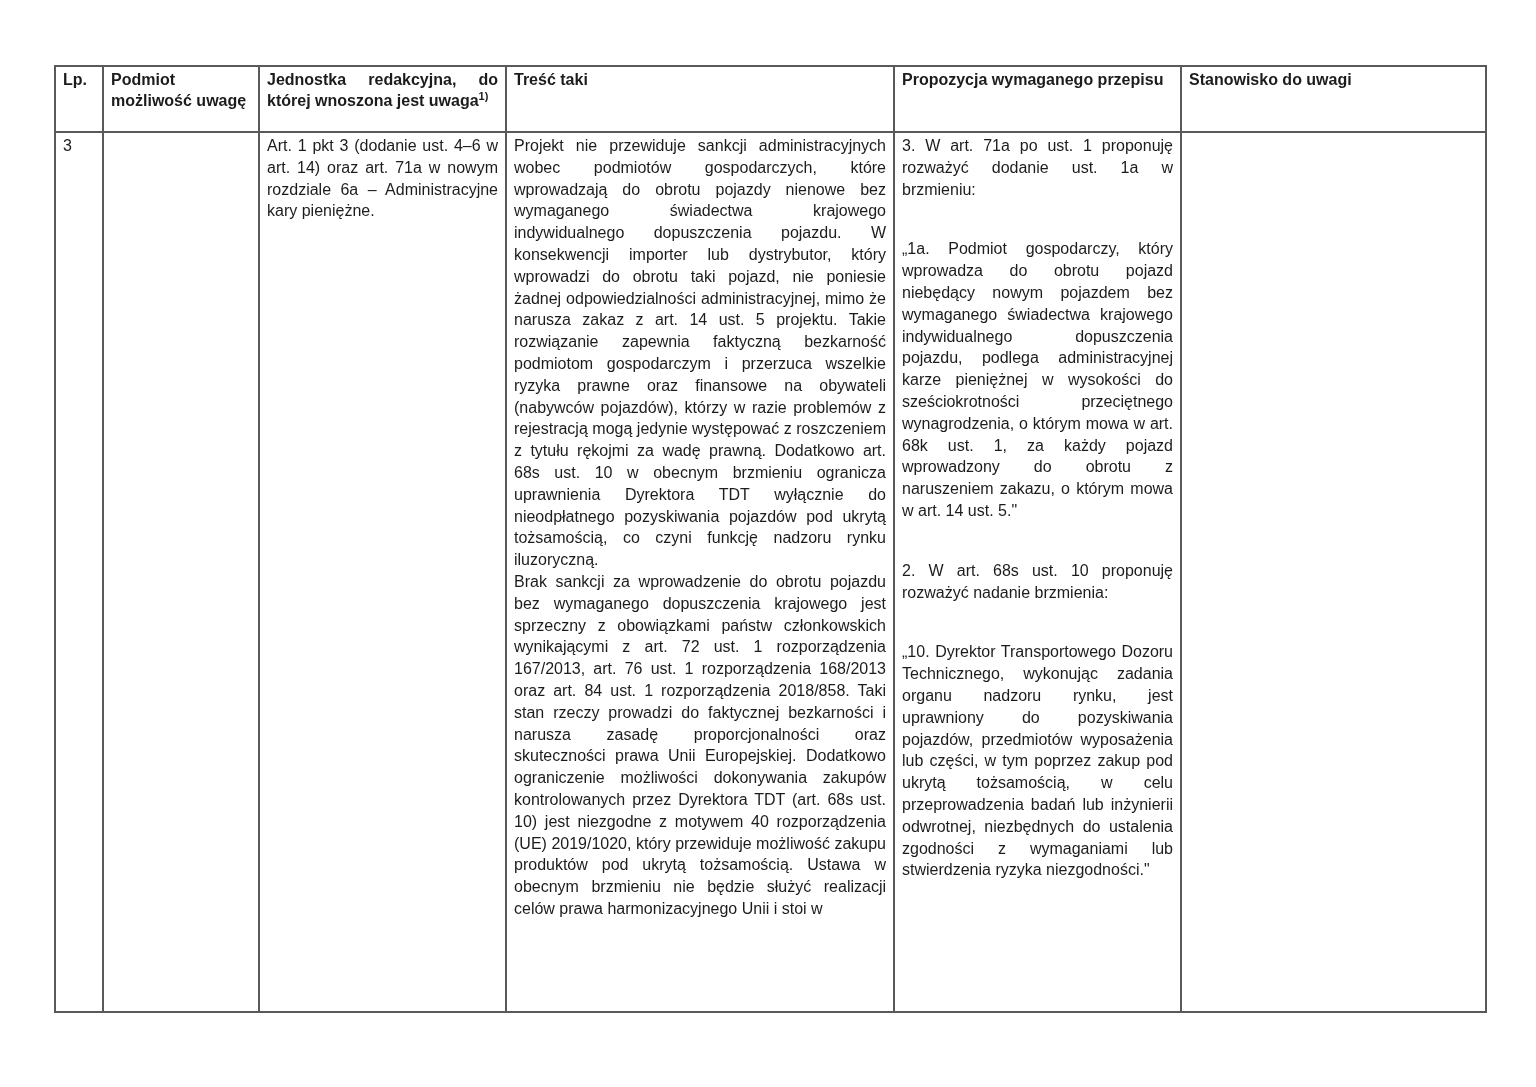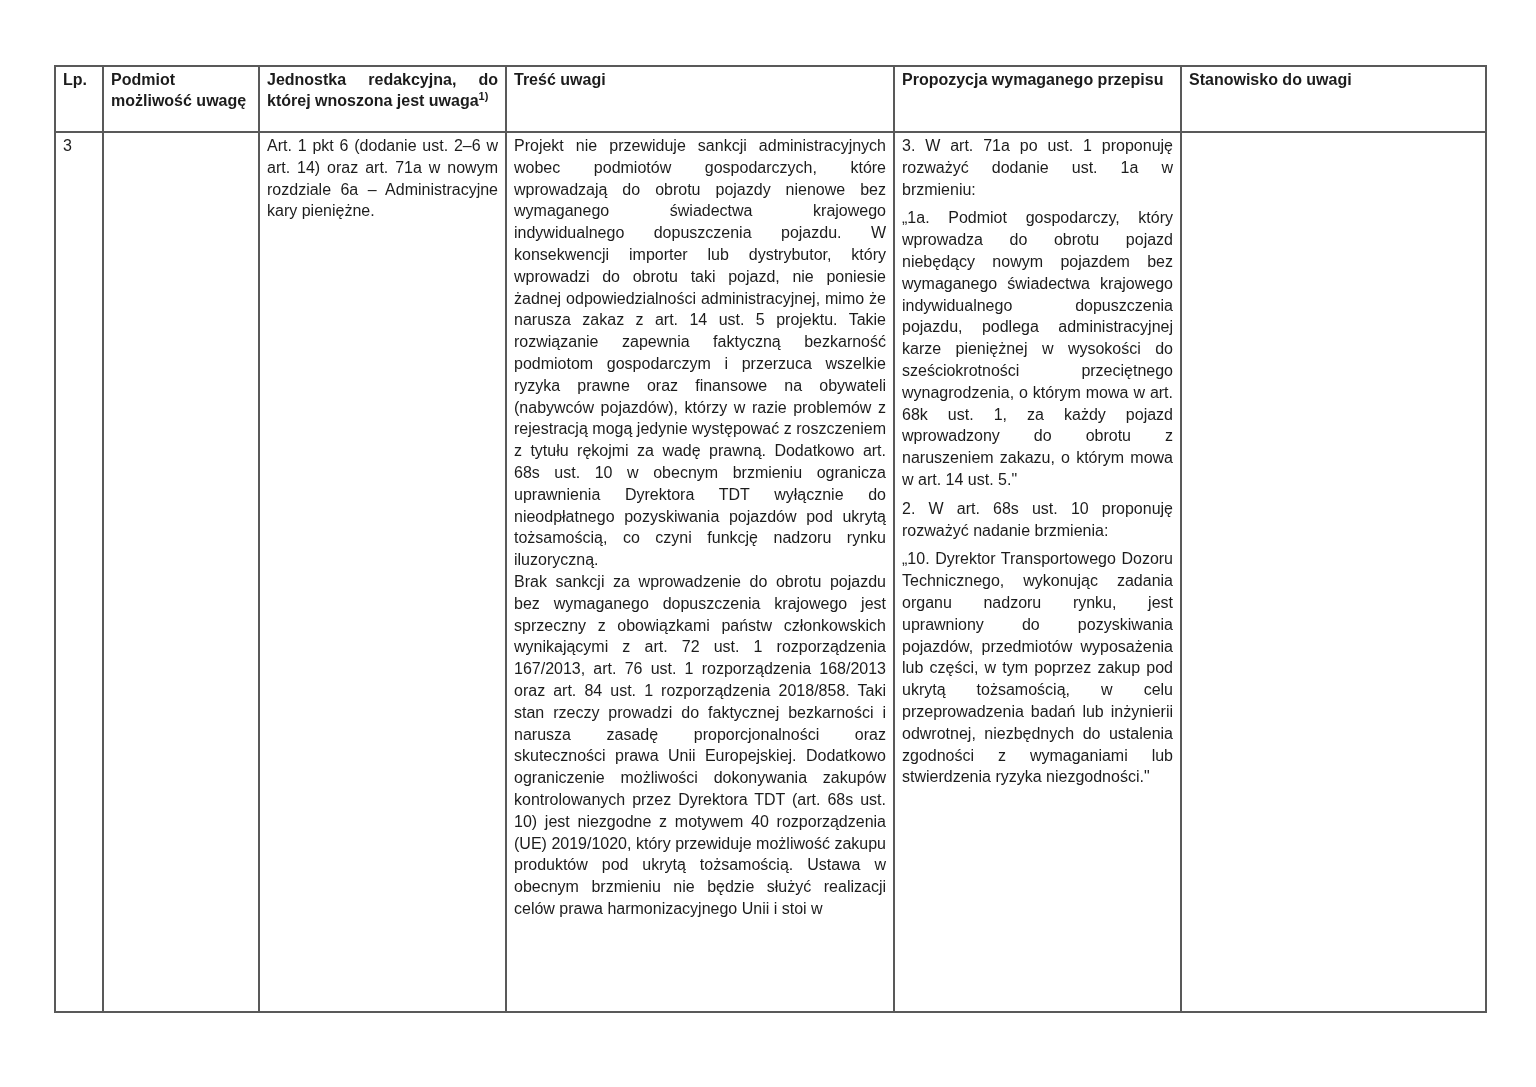--- a/index.html
+++ b/index.html
@@ -44,21 +44,21 @@
   th sup {
     font-size: 11px;
     line-height: 0;
     vertical-align: super;
   }
   td p {
     margin: 0;
     text-align: justify;
   }
   td.cell-propozycja p + p {
-    margin-top: 7px;
+    margin-top: 38px;
   }
   td.cell-jednostka p { text-align: justify; }
 </style>
 </head>
 <body>
 
 <div class="page">
   <table class="comments-table">
     <colgroup>
       <col style="width:48px">
@@ -66,31 +66,31 @@
       <col style="width:247px">
       <col style="width:388px">
       <col style="width:287px">
       <col style="width:305px">
     </colgroup>
     <thead>
       <tr>
         <th>Lp.</th>
         <th>Podmiot możliwość uwagę</th>
         <th class="justify"><span>Jednostka redakcyjna, do której wnoszona jest uwaga</span><sup>1)</sup></th>
-        <th>Treść uwagi</th>
+        <th>Treść taki</th>
         <th>Propozycja wymaganego przepisu</th>
         <th>Stanowisko do uwagi</th>
       </tr>
     </thead>
     <tbody>
       <tr>
         <td class="cell-lp">3</td>
         <td class="cell-podmiot"></td>
         <td class="cell-jednostka">
-          <p>Art. 1 pkt 6 (dodanie ust. 2–6 w art. 14) oraz art. 71a w nowym rozdziale 6a – Administracyjne kary pieniężne.</p>
+          <p>Art. 1 pkt 3 (dodanie ust. 4–6 w art. 14) oraz art. 71a w nowym rozdziale 6a – Administracyjne kary pieniężne.</p>
         </td>
         <td class="cell-tresc">
           <p>Projekt nie przewiduje sankcji administracyjnych wobec podmiotów gospodarczych, które wprowadzają do obrotu pojazdy nienowe bez wymaganego świadectwa krajowego indywidualnego dopuszczenia pojazdu. W konsekwencji importer lub dystrybutor, który wprowadzi do obrotu taki pojazd, nie poniesie żadnej odpowiedzialności administracyjnej, mimo że narusza zakaz z art. 14 ust. 5 projektu. Takie rozwiązanie zapewnia faktyczną bezkarność podmiotom gospodarczym i przerzuca wszelkie ryzyka prawne oraz finansowe na obywateli (nabywców pojazdów), którzy w razie problemów z rejestracją mogą jedynie występować z roszczeniem z tytułu rękojmi za wadę prawną. Dodatkowo art. 68s ust. 10 w obecnym brzmieniu ogranicza uprawnienia Dyrektora TDT wyłącznie do nieodpłatnego pozyskiwania pojazdów pod ukrytą tożsamością, co czyni funkcję nadzoru rynku iluzoryczną.</p>
           <p>Brak sankcji za wprowadzenie do obrotu pojazdu bez wymaganego dopuszczenia krajowego jest sprzeczny z obowiązkami państw członkowskich wynikającymi z art. 72 ust. 1 rozporządzenia 167/2013, art. 76 ust. 1 rozporządzenia 168/2013 oraz art. 84 ust. 1 rozporządzenia 2018/858. Taki stan rzeczy prowadzi do faktycznej bezkarności i narusza zasadę proporcjonalności oraz skuteczności prawa Unii Europejskiej. Dodatkowo ograniczenie możliwości dokonywania zakupów kontrolowanych przez Dyrektora TDT (art. 68s ust. 10) jest niezgodne z motywem 40 rozporządzenia (UE) 2019/1020, który przewiduje możliwość zakupu produktów pod ukrytą tożsamością. Ustawa w obecnym brzmieniu nie będzie służyć realizacji celów prawa harmonizacyjnego Unii i stoi w</p>
         </td>
         <td class="cell-propozycja">
           <p>3. W art. 71a po ust. 1 proponuję rozważyć dodanie ust. 1a w brzmieniu:</p>
           <p>„1a. Podmiot gospodarczy, który wprowadza do obrotu pojazd niebędący nowym pojazdem bez wymaganego świadectwa krajowego indywidualnego dopuszczenia pojazdu, podlega administracyjnej karze pieniężnej w wysokości do sześciokrotności przeciętnego wynagrodzenia, o którym mowa w art. 68k ust. 1, za każdy pojazd wprowadzony do obrotu z naruszeniem zakazu, o którym mowa w art. 14 ust. 5."</p>
           <p>2. W art. 68s ust. 10 proponuję rozważyć nadanie brzmienia:</p>
           <p>„10. Dyrektor Transportowego Dozoru Technicznego, wykonując zadania organu nadzoru rynku, jest uprawniony do pozyskiwania pojazdów, przedmiotów wyposażenia lub części, w tym poprzez zakup pod ukrytą tożsamością, w celu przeprowadzenia badań lub inżynierii odwrotnej, niezbędnych do ustalenia zgodności z wymaganiami lub stwierdzenia ryzyka niezgodności."</p>

